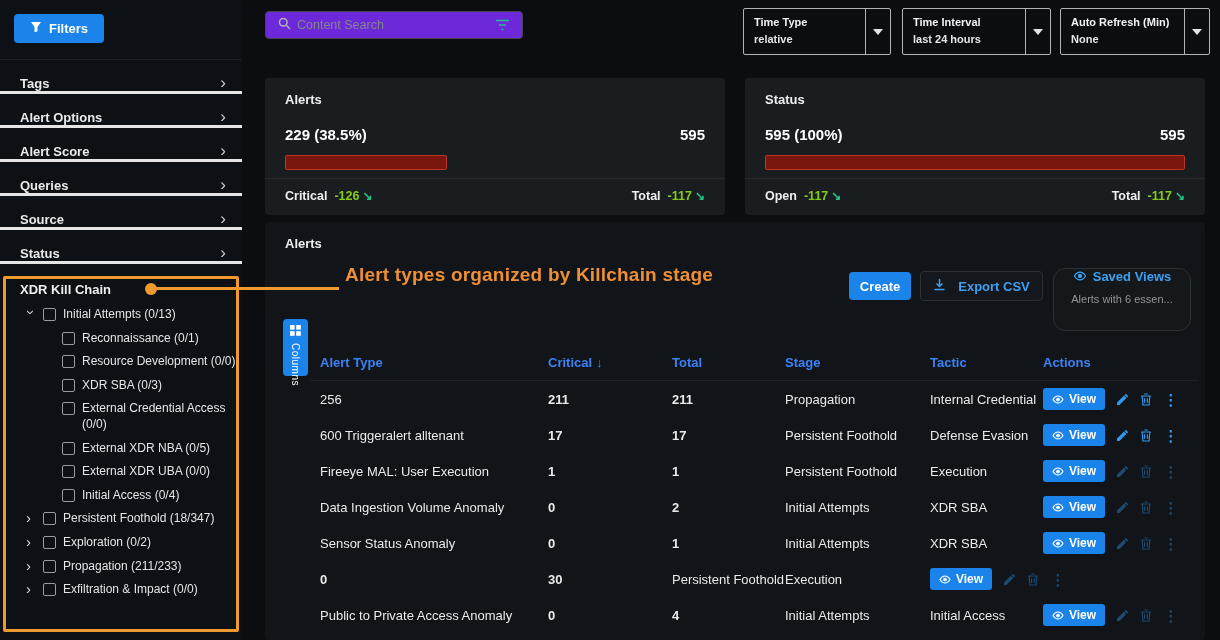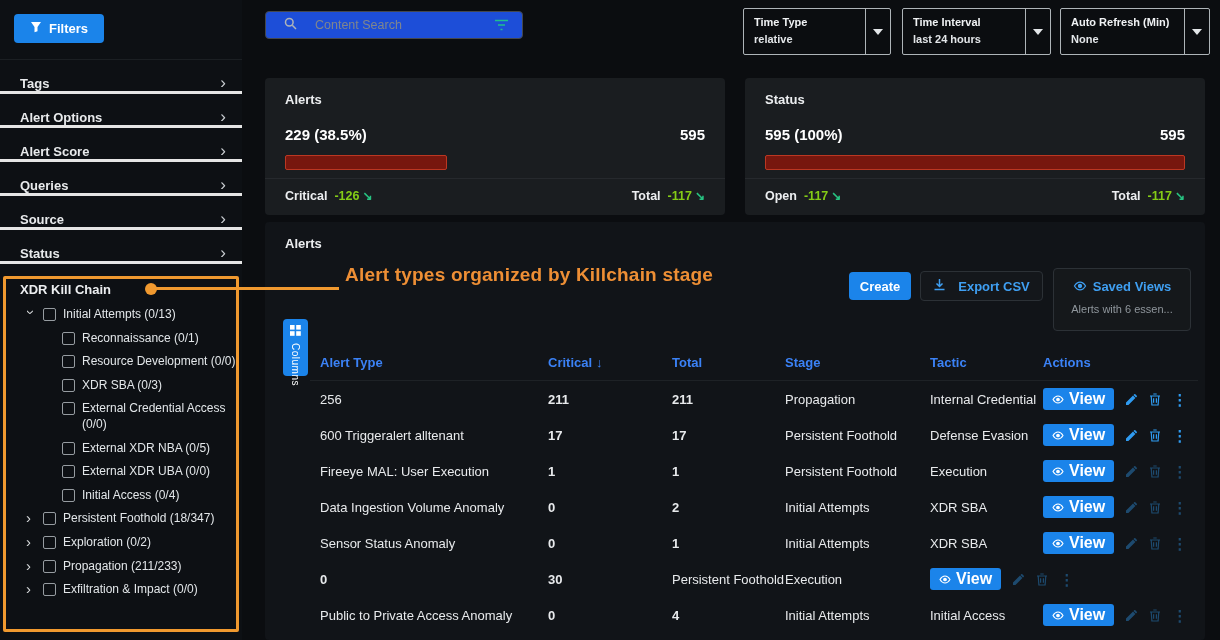--- a/index.html
+++ b/index.html
@@ -36,22 +36,22 @@
   .cb { width:13px; height:13px; border:1.5px solid #969ca1; border-radius:2px; flex:none; margin-top:1px; background:transparent; }
   .tree-label { flex:1; line-height:1.3; color:#e2e6e9; max-width:158px; }
   
   .kc-outline { position:absolute; left:3px; top:276px; width:236px; height:356px; border:3px solid #f0992f; border-radius:2px; pointer-events:none; z-index:6; }
   .callout-dot { position:absolute; left:145px; top:283px; width:12px; height:12px; border-radius:50%; background:#f0992f; z-index:7; }
   .callout-line { position:absolute; left:153px; top:287px; width:186px; height:3px; background:#f0992f; z-index:7; }
   .annotation { position:absolute; left:345px; top:264px; font-size:19px; font-weight:bold; color:#ee8f35; z-index:7; letter-spacing:0.2px; }
   
   .search-box {
     position:absolute; left:265px; top:11px; width:258px; height:28px;
-    background:#1d4ed8; border:1px solid #44484d; border-radius:4px;
-    display:flex; align-items:center; gap:18px; padding:0 18px;
+    background:#6d28d9; border:1px solid #44484d; border-radius:4px;
+    display:flex; align-items:center; gap:6px; padding:0 12px;
   }
   .search-box input {
     flex:1; background:transparent; border:none; outline:none;
     color:#e6e9eb; font-size:12.5px; font-family:inherit;
   }
   .search-box input::placeholder { color:#80868d; }
   .dropdown {
     position:absolute; top:8px; height:47px;
     border:1px solid #aeb4b8; border-radius:2px; cursor:pointer;
   }
@@ -88,22 +88,22 @@
     color:#fff; font-size:13px; font-weight:bold; font-family:inherit; cursor:pointer;
   }
   .export-btn {
     position:absolute; left:920px; top:271px; width:123px; height:30px;
     background:#14171b; border:1px solid #2c3136; border-radius:4px;
     color:#3f9ff2; font-size:13px; font-weight:bold; font-family:inherit; cursor:pointer;
     display:flex; align-items:center; justify-content:center; gap:12px;
   }
   .saved-views {
     position:absolute; left:1053px; top:268px; width:138px; height:63px;
-    background:#15181b; border:1px solid #2c3136; border-radius:4px;
-    text-align:center; padding-top:10px; cursor:pointer;
+    background:#15181b; border:1px solid #2c3136; border-radius:12px;
+    text-align:center; cursor:pointer;
   }
   .sv-title { color:#3f9ff2; font-size:13px; font-weight:bold; display:flex; align-items:center; justify-content:center; gap:6px; }
   .sv-sub { color:#8f969c; font-size:11px; margin-top:9px; }
   .columns-btn {
     position:absolute; left:283px; top:319px; width:25px; height:57px;
     background:#1b84ea; border:none; border-radius:4px; cursor:pointer;
     display:flex; flex-direction:column; align-items:center; padding-top:5px; gap:4px;
   }
   .columns-text { writing-mode:vertical-rl; font-size:10px; color:#fff; font-family:inherit; letter-spacing:0.5px; }
   
@@ -113,21 +113,21 @@
     align-items:center; padding-left:10px; height:36px; font-size:13px; color:#e8eaec;
   }
   .t-head { height:36px; font-weight:bold; color:#3b82f6; border-bottom:1px solid #1e2226; }
   .t-head .hcell { cursor:pointer; }
   .sort-arrow { margin-left:4px; font-weight:bold; }
   .num { font-weight:bold; }
   .actions-cell { display:flex; align-items:center; gap:11px; }
   .view-btn {
     display:flex; align-items:center; gap:5px;
     background:#1b84ea; border:none; border-radius:3px;
-    height:22px; padding:0 9px; color:#fff; font-size:16px; font-weight:bold;
+    height:22px; padding:0 9px; color:#fff; font-size:12px; font-weight:bold;
     font-family:inherit; cursor:pointer;
   }
   .act-icon { display:inline-flex; cursor:pointer; line-height:0; }
   .kebab { color:#2f9bf0; font-size:15px; font-weight:bold; line-height:1; }
   .dimmed-actions .act-icon { opacity:0.4; }
 </style>
 </head>
 <body>
 
 <div class="sidebar">

